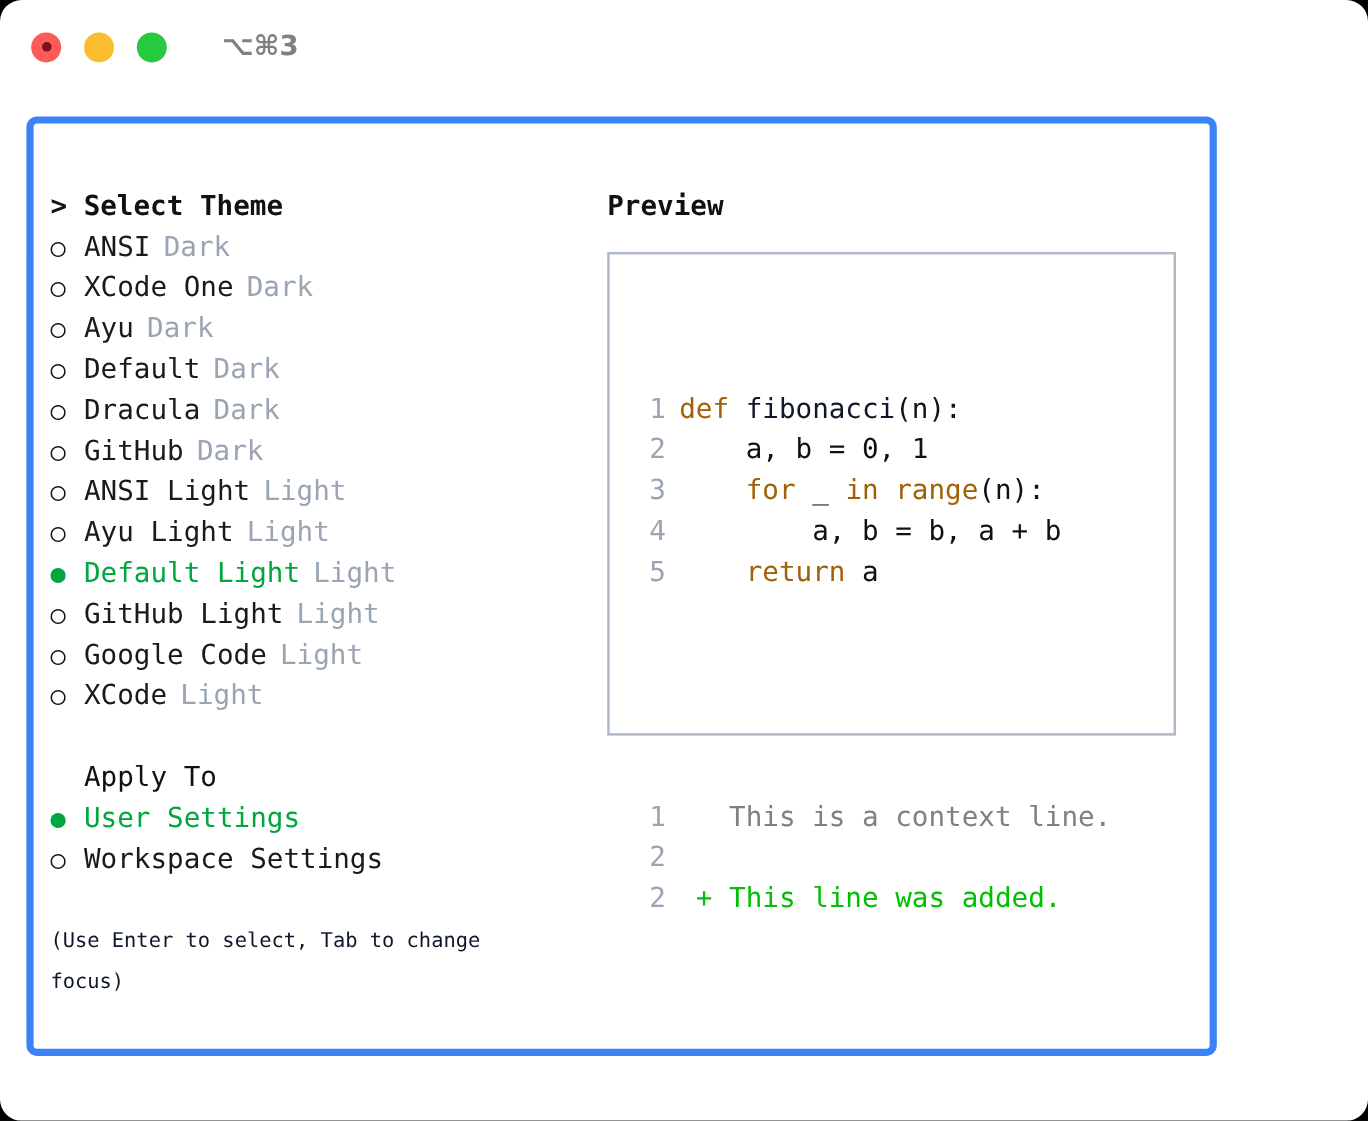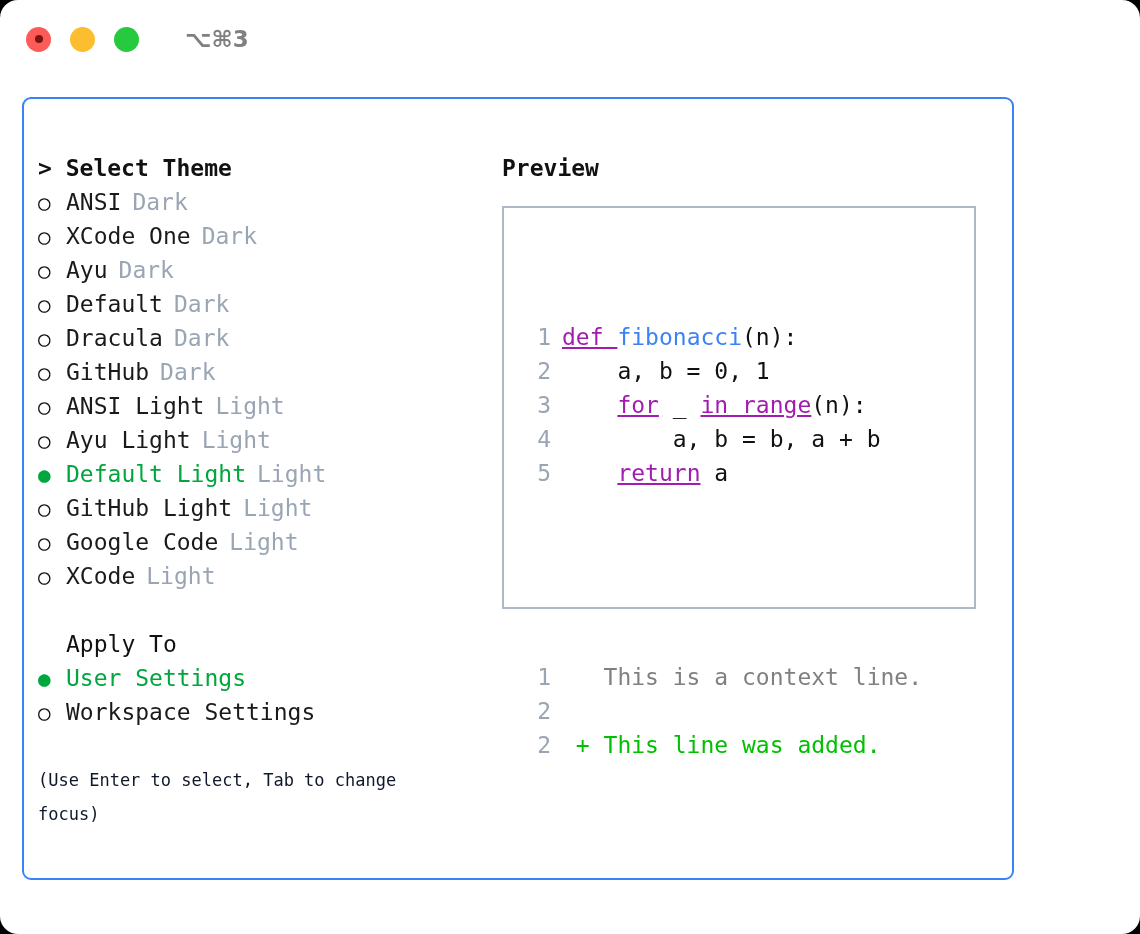--- a/index.html
+++ b/index.html
@@ -61,21 +61,21 @@
     font-family: "DejaVu Sans", sans-serif;
   }
 
   
   .panel {
     position: absolute;
     left: 22px;
     top: 97px;
     width: 992px;
     height: 783px;
-    border: 2px solid #3b82f6;
+    border: 6px solid #3b82f6;
     border-radius: 9px;
     box-sizing: border-box;
     background: #ffffff;
   }
 
   .columns {
     position: absolute;
     left: 0; top: 0;
     width: 100%; height: 100%;
   }
@@ -169,22 +169,22 @@
   .code-line { display: flex; height: 34px; align-items: baseline; }
   .ln {
     width: 34px;
     flex: 0 0 34px;
     text-align: right;
     color: #9aa5b4;
     padding-right: 11px;
     box-sizing: content-box;
   }
   .code-text { white-space: pre; }
-  .tok-kw  { color: #a21caf; text-decoration: underline; }
-  .tok-fn  { color: #3b82f6; }
+  .tok-kw  { color: #a16207; }
+  .tok-fn  { color: #0f172a; }
   .tok-pl  { color: #111111; }
   .blank-line { height: 34px; }
   .diff-ctx { color: #808080; }
   .diff-del { color: #cc0000; }
   .diff-add { color: #00c000; }
 </style>
 </head>
 <body>
 
 <div class="screen">

